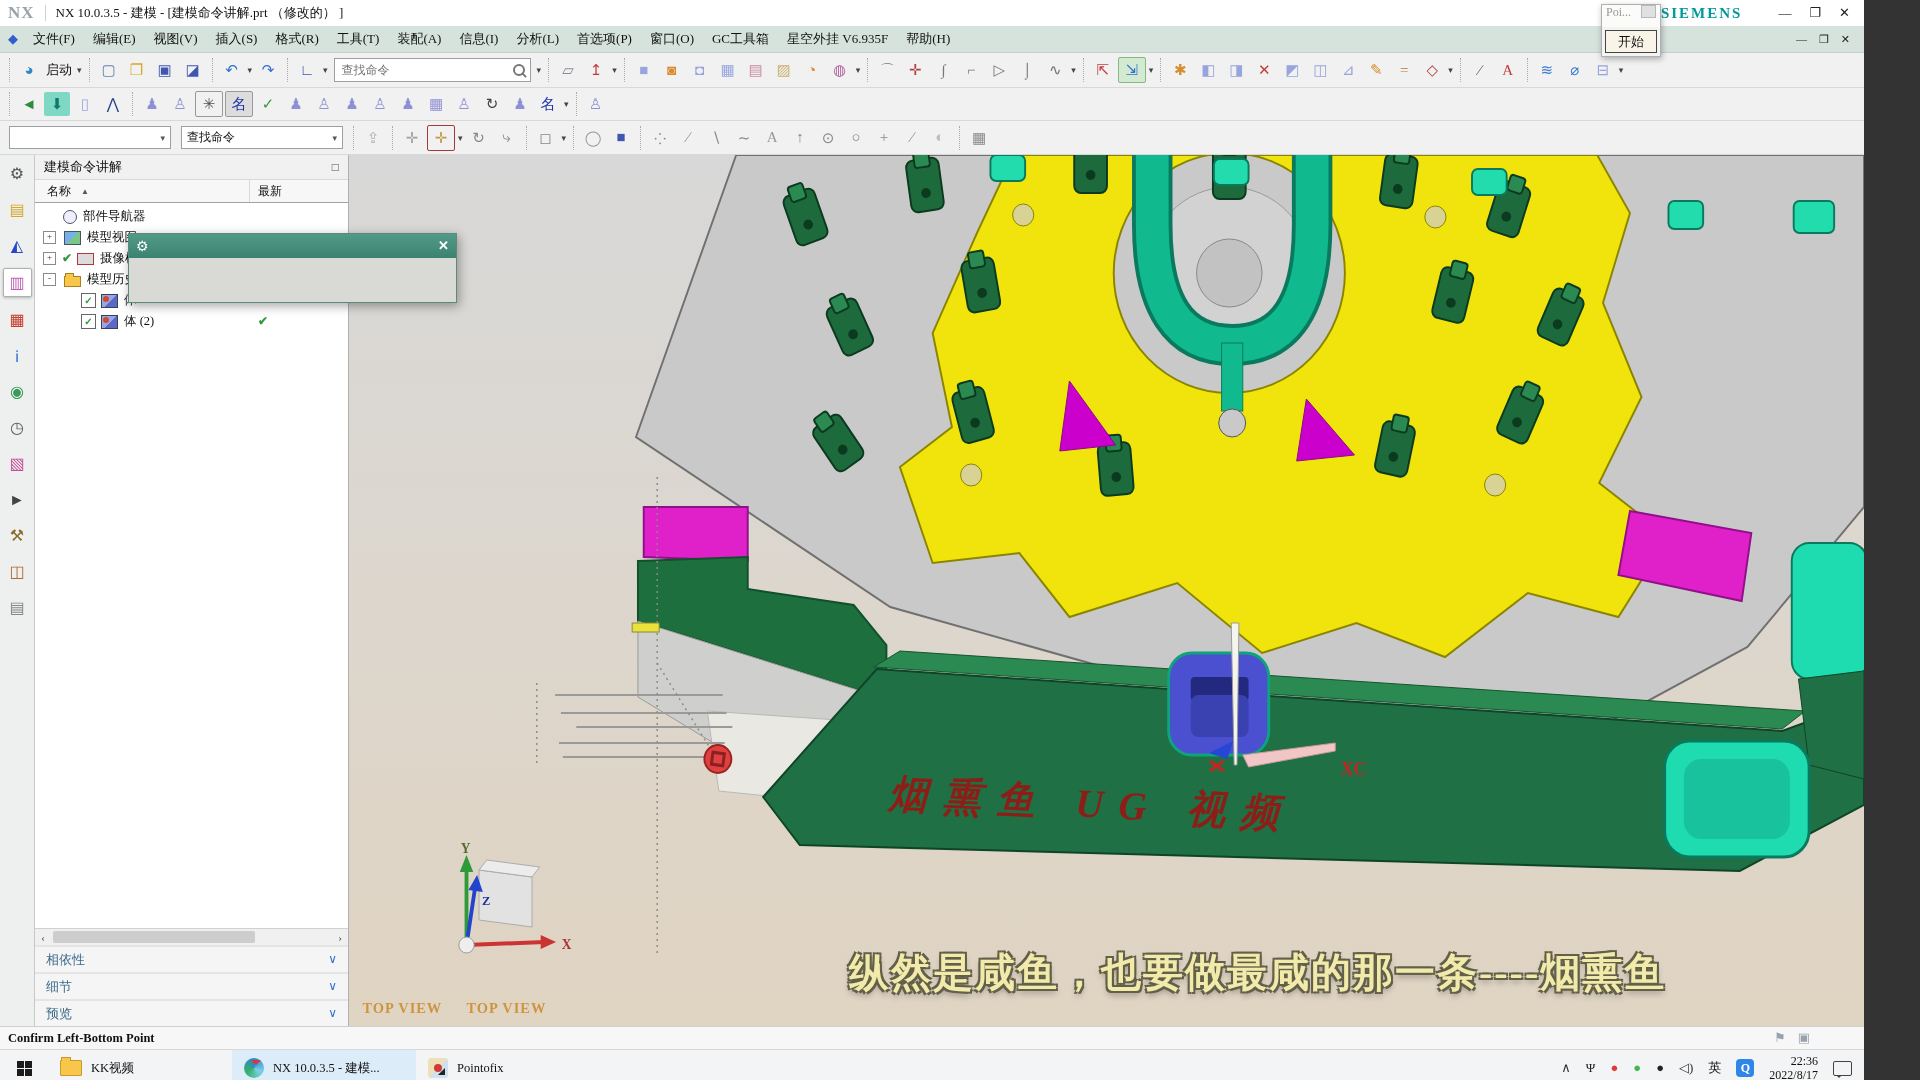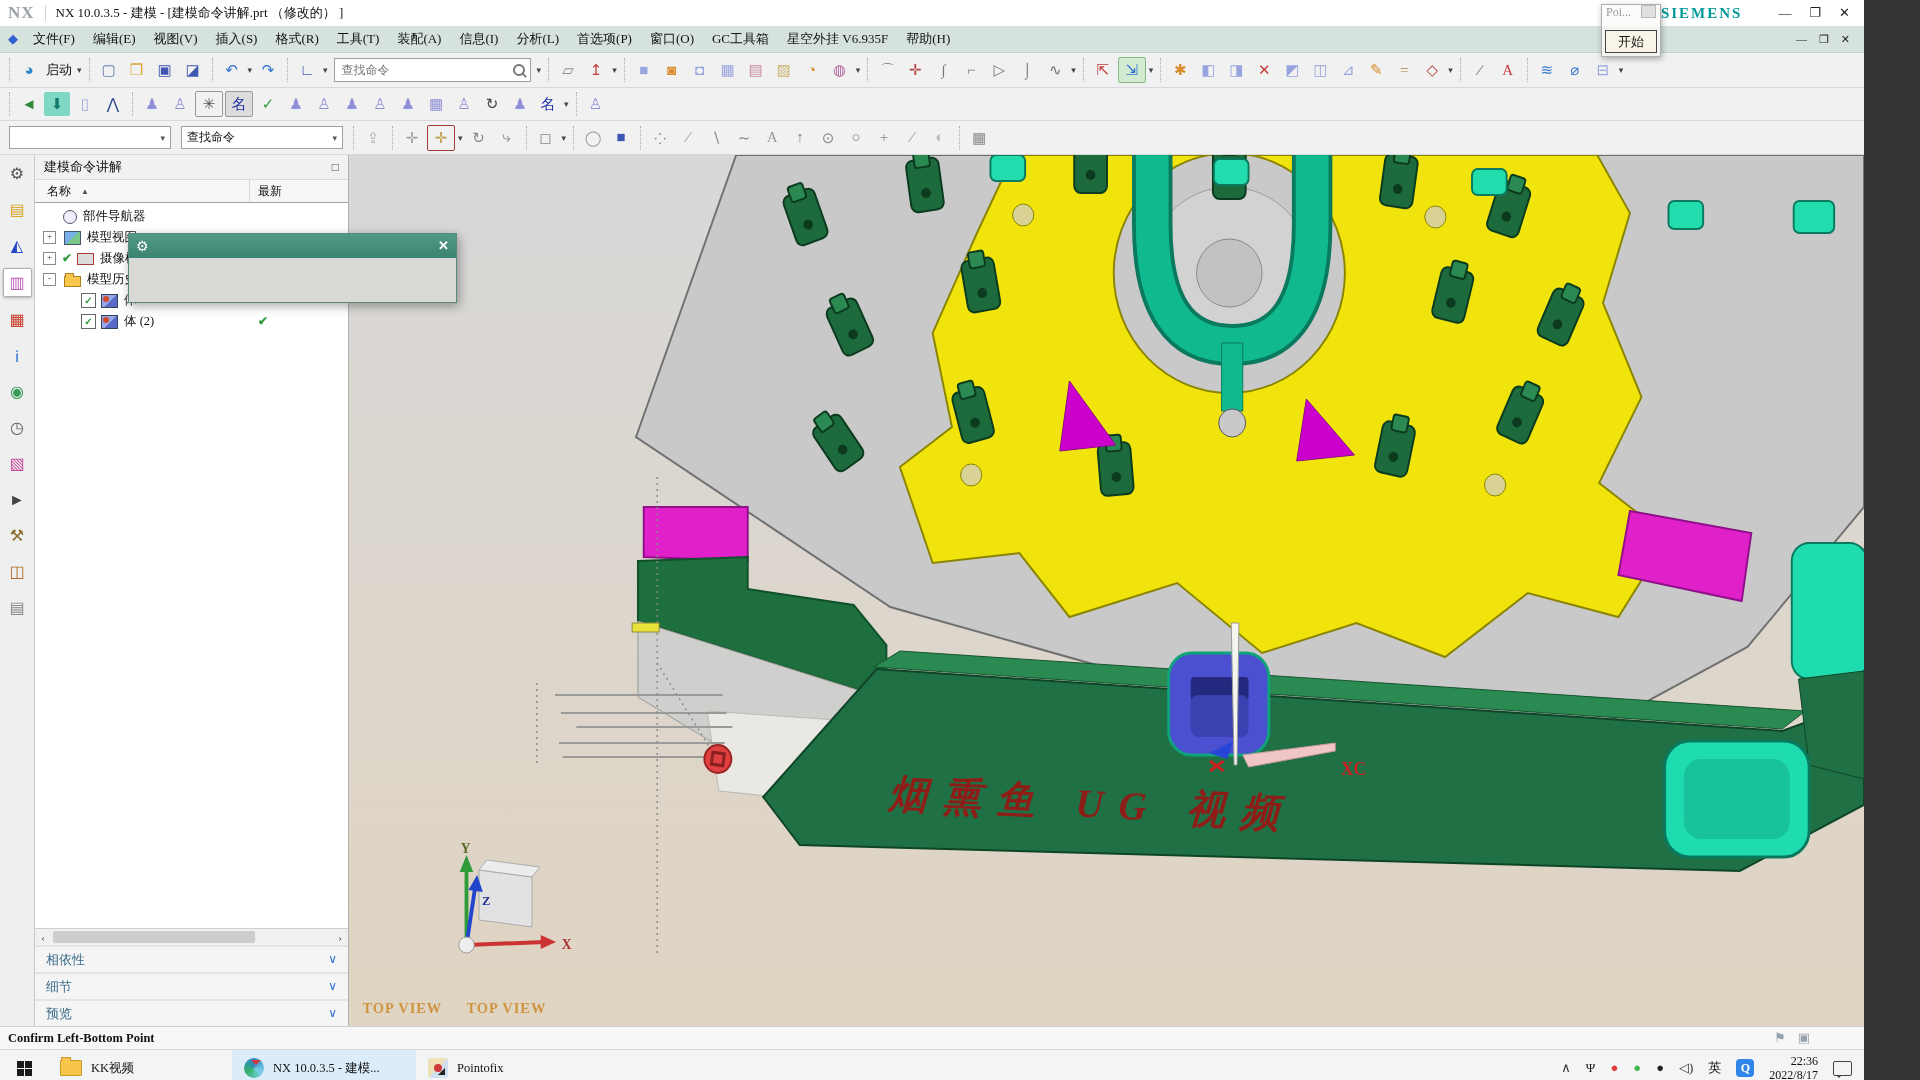--- a/index.html
+++ b/index.html
@@ -541,20 +541,21 @@
           <polygon points="215,787 199,780 199,794" fill="#cc3333"></polygon>
           <circle cx="122" cy="790" r="8" fill="#eeeeee" stroke="#999"></circle>
           <text x="116" y="698" font-size="14" font-weight="bold" fill="#5a6a2a">Y</text>
           <text x="138" y="750" font-size="13" font-weight="bold" fill="#223399">Z</text>
           <text x="221" y="794" font-size="14" font-weight="bold" fill="#aa3333">X</text>
         </g>
 
         <text x="14" y="858" font-size="15" font-weight="bold" letter-spacing="1" fill="#cf9441">TOP VIEW</text>
         <text x="122" y="858" font-size="15" font-weight="bold" letter-spacing="1" fill="#cf9441">TOP VIEW</text>
       </svg>
+      <div class="subtitle">纵然是咸鱼，也要做最咸的那一条----烟熏鱼</div>
     </div>
   </div>
 
   <div class="statusbar">
     <span>Confirm Left-Bottom Point</span>
     <span class="status-icons">
       <span>⚑</span>
       <span>▣</span>
     </span>
   </div>

